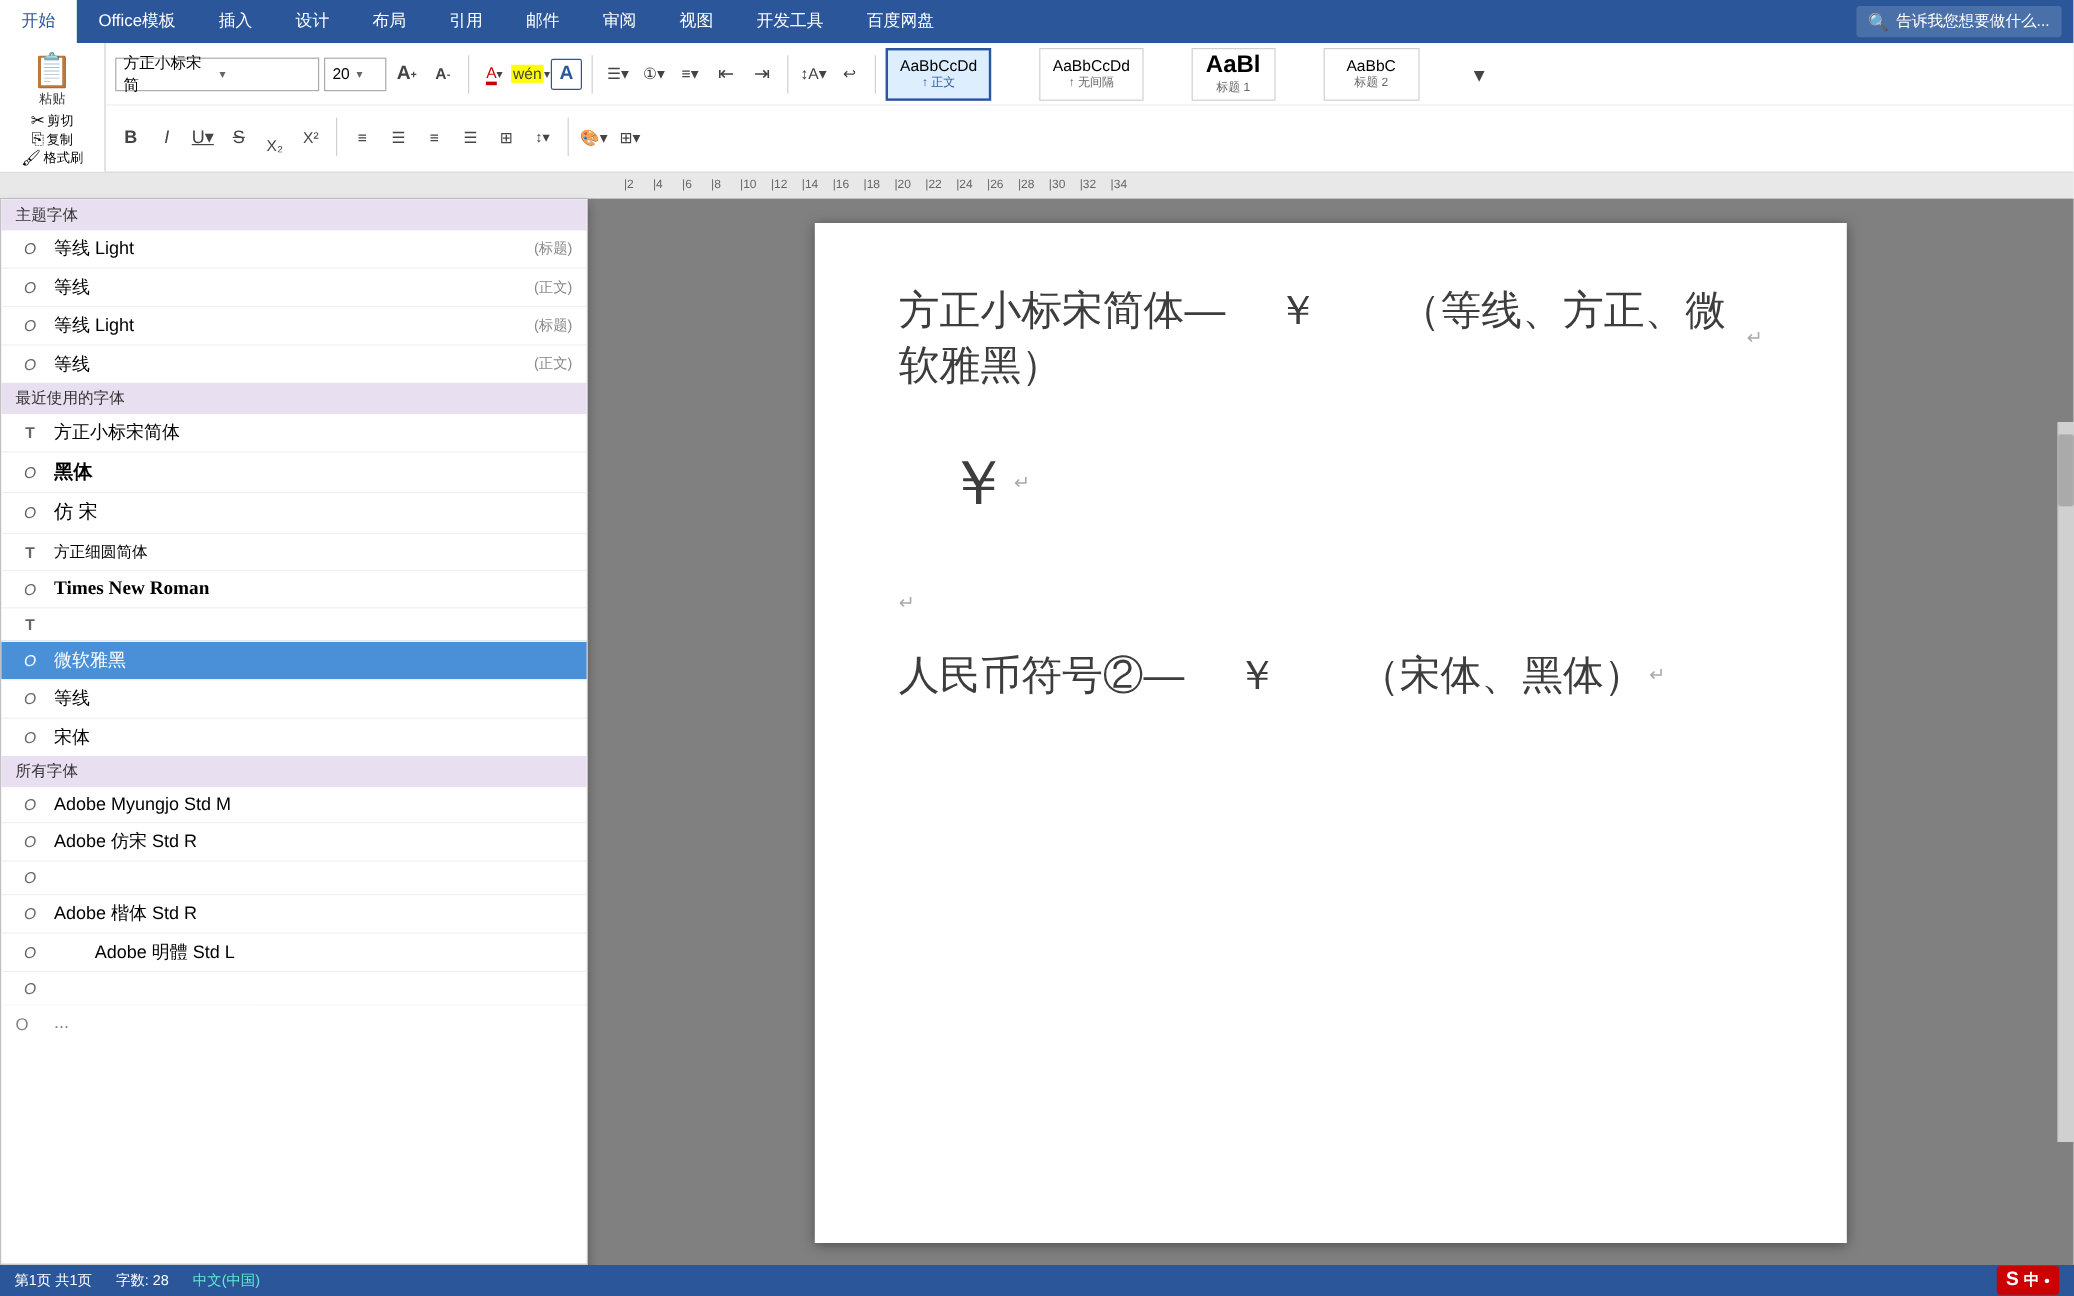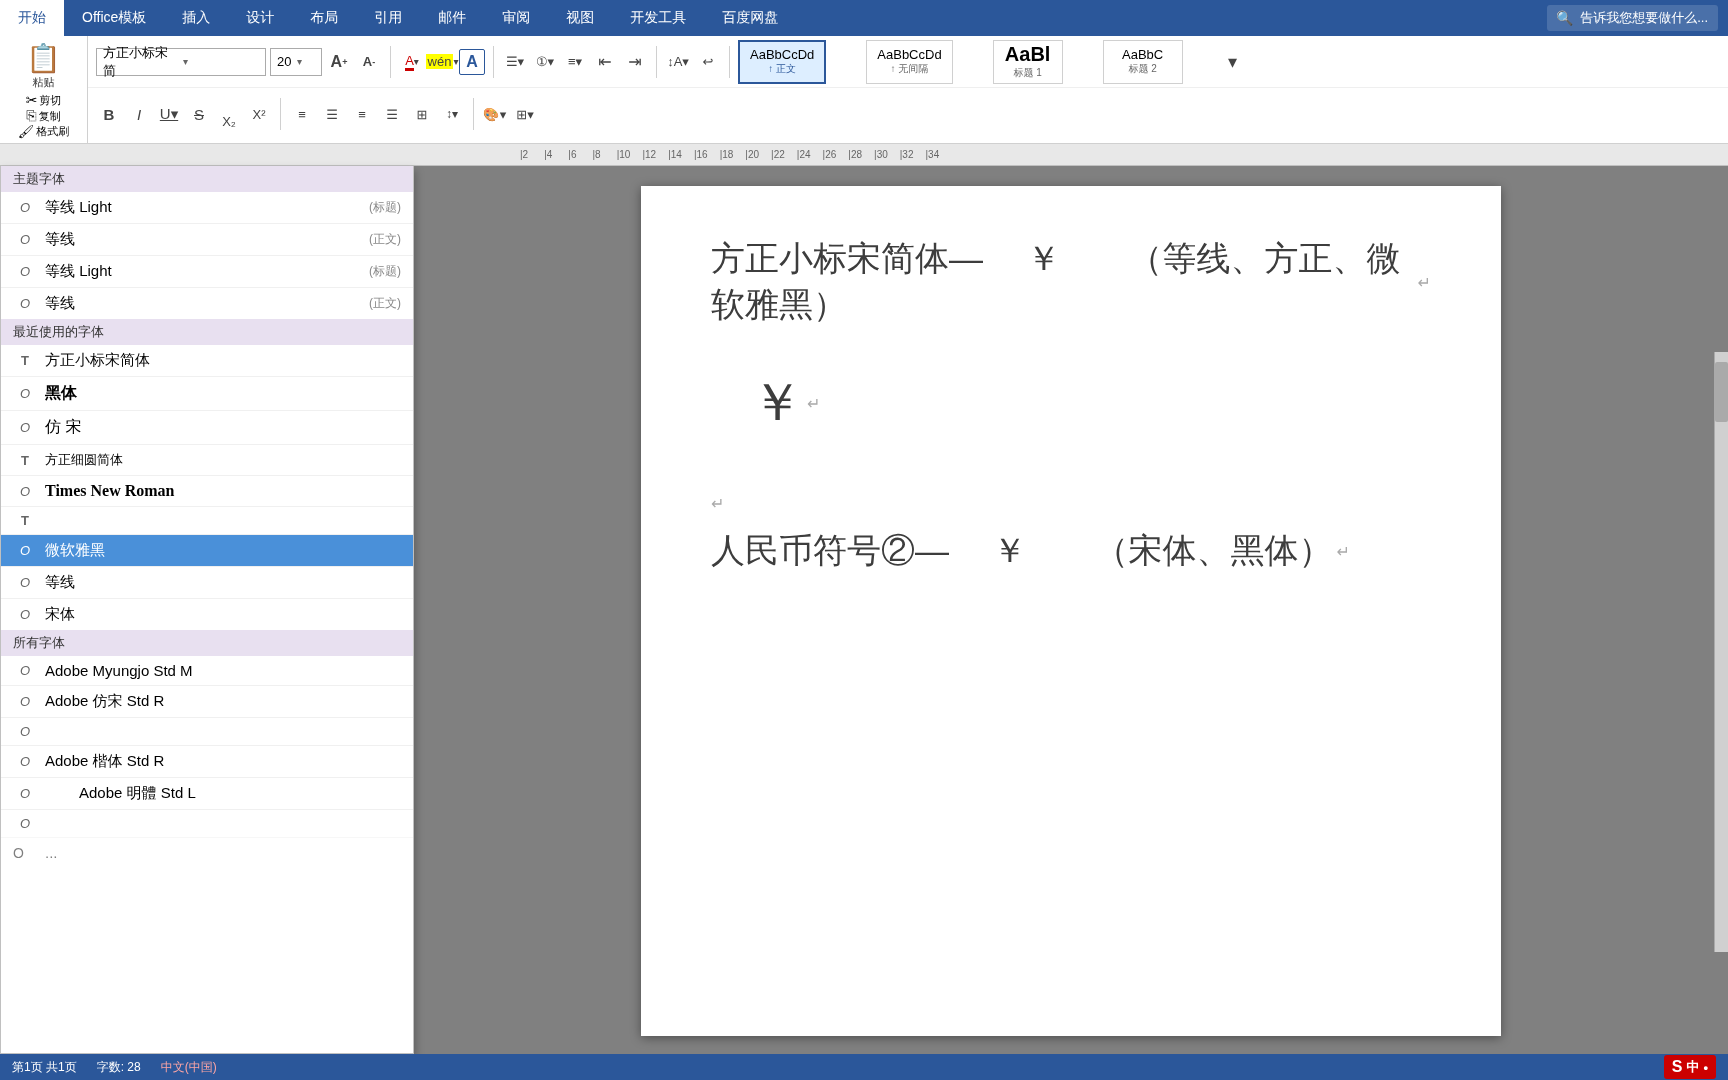--- a/index.html
+++ b/index.html
@@ -208,21 +208,21 @@
     <span>|30 </span>
     <span style="margin-right:12px;"> </span>
     <span>|32 </span>
     <span style="margin-right:12px;"> </span>
     <span>|34 </span>
   </div>
 </div>
 
 <div style="display:flex; height:calc(1080px - 36px - 108px - 22px - 26px); position:relative;">
 
-  <div class="font-panel-scroll" style="width:414px; background:#fff; border:1px solid #c0c0c0; border-top:none; overflow-y:scroll; flex-shrink:0; box-shadow:2px 4px 8px rgba(0,0,0,0.25); z-index:10; max-height:100%;">
+  <div class="font-panel-scroll" style="width:490px; background:#fff; border:1px solid #c0c0c0; border-top:none; overflow-y:scroll; flex-shrink:0; box-shadow:2px 4px 8px rgba(0,0,0,0.25); z-index:10; max-height:100%;">
 
     <div class="font-section-header">主题字体</div>
 
     <div class="font-item" style="display:flex; align-items:center; padding:6px 12px; cursor:pointer;">
       <div style="width:24px; text-align:center; font-size:13px; font-style:italic; color:#666; margin-right:8px;">O</div>
       <span style="flex:1; font-size:15px;">等线 Light</span>
       <span style="color:#888; font-size:12px;">(标题)</span>
     </div>
     <div class="font-item" style="display:flex; align-items:center; padding:6px 12px; cursor:pointer; border-top:1px solid #f0f0f0;">
       <div style="width:24px; text-align:center; font-size:13px; font-style:italic; color:#666; margin-right:8px;">O</div>
@@ -323,32 +323,32 @@
 
       <div style="font-size:52px; color:#3d3d3d; margin-bottom:50px; margin-left:40px; display:flex; align-items:center;">
         <span>￥</span>
         <span style="color:#aaa; font-size:16px; margin-left:4px;">↵</span>
       </div>
 
       <div style="height:30px; display:flex; align-items:center;">
         <span style="color:#aaa; font-size:16px;">↵</span>
       </div>
 
-      <div style="font-size:34px; color:#3d3d3d; margin-top:10px; display:flex; align-items:center;">
+      <div style="font-size:34px; color:#3d3d3d; margin-top:22px; display:flex; align-items:center;">
         <span>人民币符号②—　 ￥　　（宋体、黑体）</span>
         <span style="color:#aaa; font-size:16px; margin-left:4px;">↵</span>
       </div>
     </div>
   </div>
 </div>
 
 <div style="height:26px; background:#2b579a; display:flex; align-items:center; padding:0 12px; position:fixed; bottom:0; width:100%; z-index:100;">
   <span style="color:#fff; font-size:12px; margin-right:20px;">第1页 共1页</span>
   <span style="color:#fff; font-size:12px; margin-right:20px;">字数: 28</span>
-  <span style="color:#fca5a5; font-size:12px;">中文(中国)</span>
+  <span style="color:#5eead4; font-size:12px;">中文(中国)</span>
 
   <div style="margin-left:auto; display:flex; align-items:center; gap:8px;">
     <div style="background:#cc0000; color:white; padding:3px 8px; border-radius:3px; font-size:14px; font-weight:bold; display:flex; align-items:center; gap:4px;">
       <span style="font-size:16px;">S</span>
       <span style="font-size:13px;">中</span>
       <span style="font-size:13px;">•</span>
     </div>
   </div>
 </div>
 

